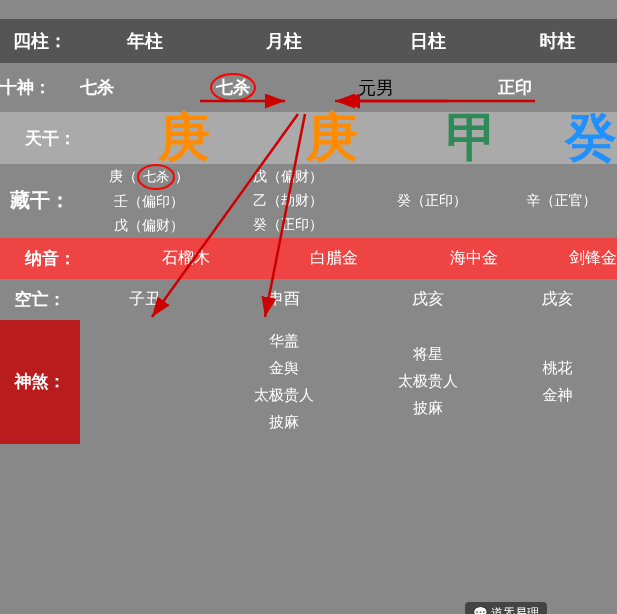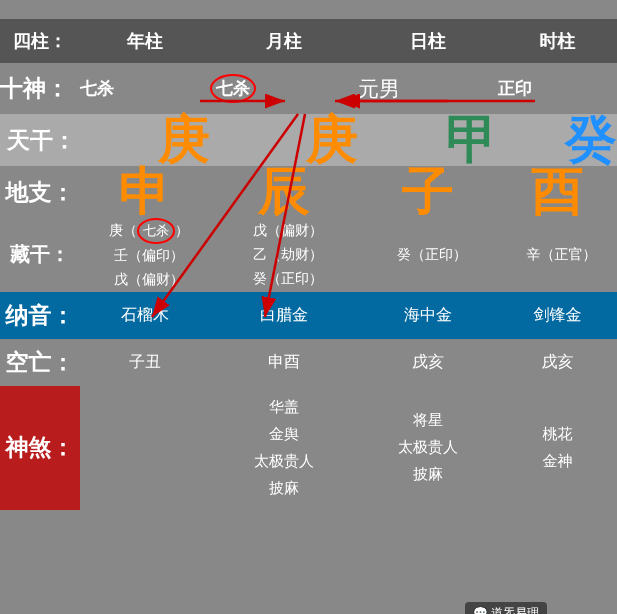--- a/index.html
+++ b/index.html
@@ -51,42 +51,42 @@
     }
 
     .row-zang td {
       background: #888;
       color: #fff;
       text-align: center;
       vertical-align: middle;
     }
 
     .row-nayin td {
-      background: #0369a1;
-      color: #fff;
-      text-align: center;
+      background: #ef4444;
+      color: #fff;
+      text-align: right;
       vertical-align: middle;
     }
 
     .row-kongwang td {
       background: #888;
       color: #fff;
       text-align: center;
       vertical-align: middle;
     }
 
     .row-shenshar td {
       background: #aaa;
       color: #fff;
       text-align: center;
       vertical-align: middle;
     }
 
     .label-col {
-      font-size: 23px;
+      font-size: 17px;
       font-weight: bold;
       color: #fff;
       padding: 8px 4px;
     }
 
     .shishen-row td {
       background: #888;
       padding: 10px 0;
     }
 
@@ -173,22 +173,22 @@
       background: rgba(0,0,0,0.5);
       color: #ffffff;
       font-size: 12px;
       padding: 3px 8px;
       border-radius: 4px;
       z-index: 20;
     }
 
     
     .yuan-nan {
-      color: #ffffff;
-      font-size: 21px;
+      color: #000000;
+      font-size: 18px;
     }
 
     .zang-circled {
       display: inline-block;
       border: 2px solid red;
       border-radius: 50%;
       padding: 0px 4px;
       color: #fff;
       font-size: 13px;
     }
@@ -240,35 +240,20 @@
         <span class="tiangan-char color-orange">庚</span>
       </td>
       <td>
         <span class="tiangan-char color-green">甲</span>
       </td>
       <td>
         <span class="tiangan-char color-blue">癸</span>
       </td>
     </tr>
 
-    <tr class="row-odd">
-      <td class="label-col">地支：</td>
-      <td>
-        <span class="dizhi-char color-orange">申</span>
-      </td>
-      <td>
-        <span class="dizhi-char color-orange">辰</span>
-      </td>
-      <td>
-        <span class="dizhi-char color-orange">子</span>
-      </td>
-      <td>
-        <span class="dizhi-char color-orange">酉</span>
-      </td>
-    </tr>
 
     <tr class="row-zang">
       <td class="zang-label">藏干：</td>
       <td class="zang-cell">
         <span>
           庚（<span class="zang-circled">七杀</span>）
         </span><br>
         <span>壬（偏印）</span><br>
         <span>戊（偏财）</span>
       </td>

